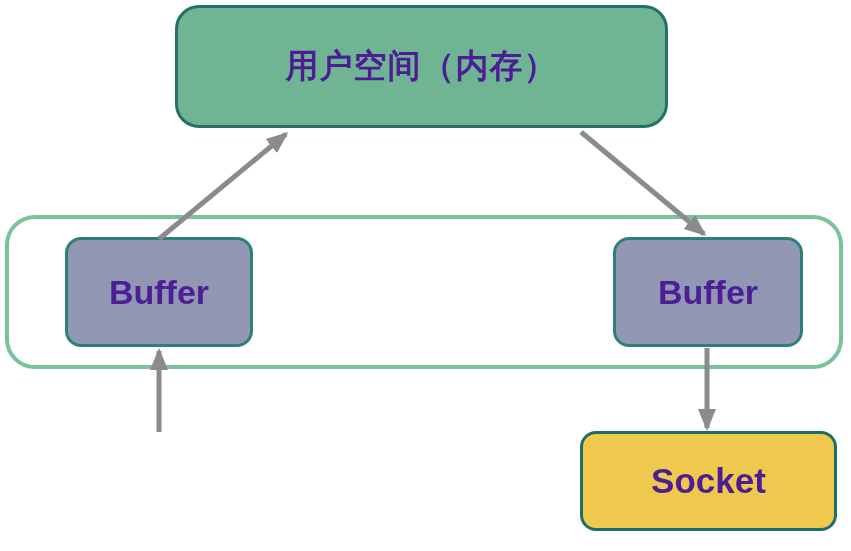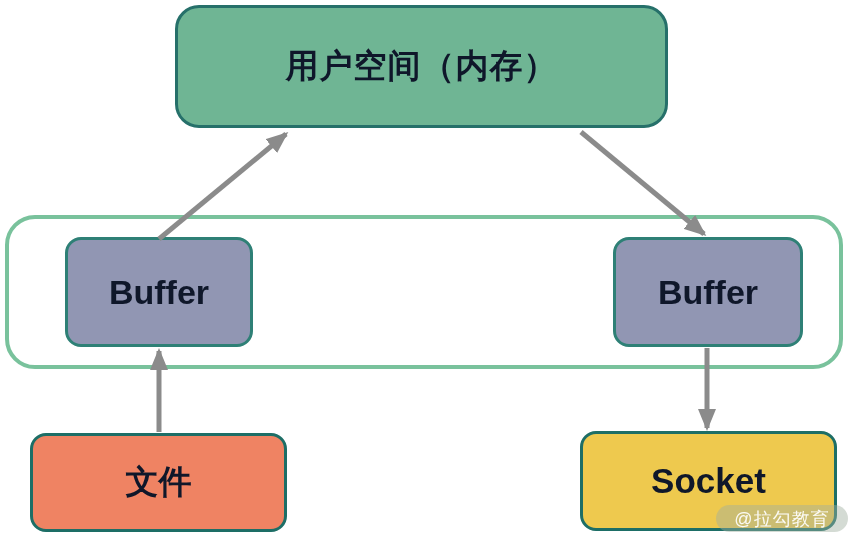--- a/index.html
+++ b/index.html
@@ -14,21 +14,21 @@
     height: 551px;
     background: #ffffff;
     overflow: hidden;
   }
   .node {
     position: absolute;
     display: flex;
     align-items: center;
     justify-content: center;
     box-sizing: border-box;
-    color: #0f172a;
+    color: #4c1d95;
     font-weight: 700;
     text-align: center;
     border-style: solid;
   }
   .node-user-space {
     left: 175px; top: 5px; width: 493px; height: 123px;
     border-width: 3px;
     border-radius: 24px;
     font-size: 33px;
     letter-spacing: 1px;
@@ -101,37 +101,31 @@
   <div class="kernel-container"></div>
 
   <div class="node node-buffer-left" style="background: rgb(145, 150, 179); border-color: rgb(46, 128, 118);">
     <span>Buffer</span>
   </div>
 
   <div class="node node-buffer-right" style="background: rgb(145, 150, 179); border-color: rgb(46, 128, 118);">
     <span>Buffer</span>
   </div>
 
-  <div class="node node-file" style="background: rgb(239, 131, 99); border-color: rgb(29, 110, 102);">
-    <span>文件</span>
-  </div>
 
   <div class="node node-socket" style="background: rgb(238, 201, 78); border-color: rgb(29, 110, 102); text-align: center;">
     <span>Socket</span>
   </div>
 
   <svg class="arrow-layer" viewBox="0 0 851 551" xmlns="http://www.w3.org/2000/svg">
     <defs>
       <marker id="arrowhead" markerUnits="userSpaceOnUse" markerWidth="22" markerHeight="18" refX="19" refY="9" orient="auto">
         <path d="M0,0 L22,9 L0,18 z" fill="#8B8B8B"></path>
       </marker>
     </defs>
   <line x1="159" y1="239" x2="286" y2="134" stroke="#8B8B8B" stroke-width="5" marker-end="url(#arrowhead)"></line>
       <line x1="581" y1="132" x2="704" y2="234" stroke="#8B8B8B" stroke-width="5" marker-end="url(#arrowhead)"></line>
       <line x1="159" y1="432" x2="159" y2="351" stroke="#8B8B8B" stroke-width="5" marker-end="url(#arrowhead)"></line>
       <line x1="707" y1="348" x2="707" y2="428" stroke="#8B8B8B" stroke-width="5" marker-end="url(#arrowhead)"></line>
     </svg>
 
-  <div class="watermark">
-    <span>@拉勾教育</span>
-  </div>
 
 </div>
 
 </body></html>

